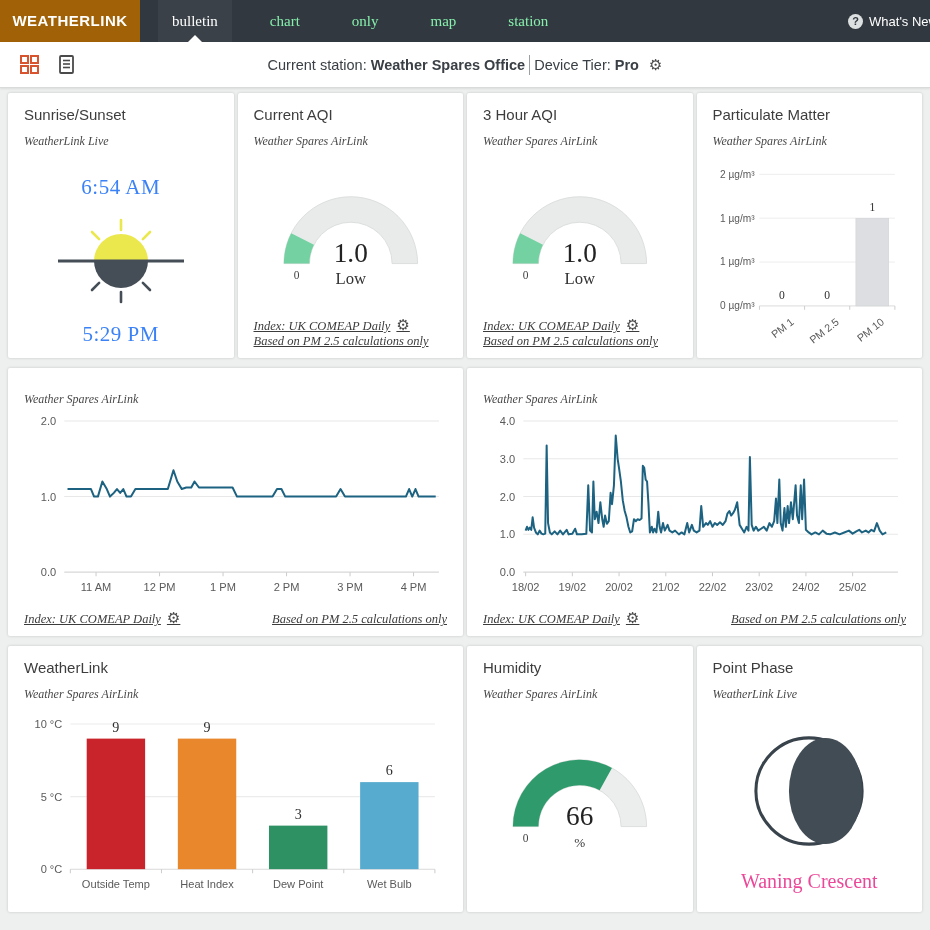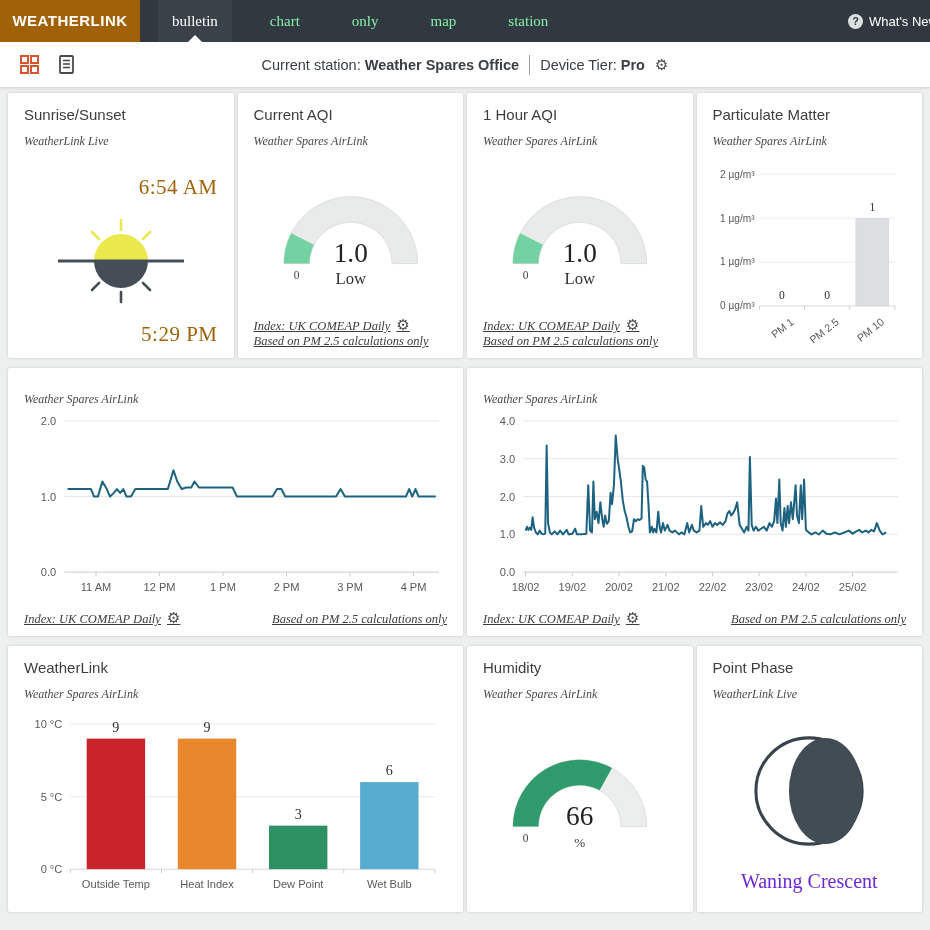--- a/index.html
+++ b/index.html
@@ -42,21 +42,21 @@
   
   .subheader {
     height:46px; background:#ffffff; border-bottom:1px solid #d9dbdb;
     position:relative; display:flex; align-items:center;
     box-shadow:0 1px 2px rgba(0,0,0,.08);
   }
   .view-icons { display:flex; gap:20px; margin-left:20px; align-items:center; }
   .view-icons svg { display:block; cursor:pointer; }
   .station-line {
     position:absolute; left:0; right:0; text-align:right; font-size:14.5px; color:#3a4045;
-    display:flex; justify-content:center; align-items:center; gap:10px;
+    display:flex; justify-content:center; align-items:center; gap:4px;
   }
   .station-line b { font-weight:bold; }
   .vdivider { width:1px; height:20px; background:#9aa0a3; display:inline-block; }
   .gear {
     font-family:"DejaVu Sans", sans-serif; font-style:normal; color:#4a4a4a;
     font-size:15px; margin-left:6px; cursor:pointer;
   }
   
   .grid {
     margin:5px 8px 0 8px;
@@ -74,36 +74,36 @@
   .card-title { font-size:15px; color:#3d3d3d; }
   .card-source { font:italic 12px "Liberation Serif", serif; color:#484848; margin-top:11px; }
   .footnote { font:italic 12.5px "Liberation Serif", serif; color:#3c3c3c;text-decoration:underline; }
   .footer-stack { position:absolute; left:16px; bottom:9px; line-height:1.6; }
   .footer-row {
     position:absolute; left:16px; right:16px; bottom:9px;
     display:flex; justify-content:space-between; align-items:baseline;
   }
   
   .sun-block { text-align:center; margin-top:26px; }
-  .sun-time { font:21px "Liberation Serif", serif; color:#a16207; letter-spacing:.5px;text-align:right; }
+  .sun-time { font:21px "Liberation Serif", serif; color:#3b82f6; letter-spacing:.5px; }
   .sun-svg { display:block; margin:2px auto; }
   
   .gauge-wrap { margin-top:24px; }
   .gauge-wrap svg, .chart-svg { width:100%; display:block; }
   .g-min { font:13px "Liberation Serif", serif; fill:#444; }
   .g-val { font:31px "Liberation Serif", serif; fill:#222; }
   .g-sub { font:19px "Liberation Serif", serif; fill:#333; }
   .tick  { font:11px "Liberation Sans", sans-serif; fill:#5a5a5a; }
   .tick-sm { font:10.5px "Liberation Sans", sans-serif; fill:#5a5a5a; }
   .dlabel { font:14px "Liberation Serif", serif; fill:#2f2f2f; }
   .dlabel-sm { font:12px "Liberation Serif", serif; fill:#2f2f2f; }
   .chart-top { margin-top:6px; }
   
   .moon-block { text-align:center; margin-top:30px; }
-  .moon-phase { font:20px "Liberation Serif", serif; color:#6d28d9; margin-top:16px; }
+  .moon-phase { font:20px "Liberation Serif", serif; color:#ec4899; margin-top:16px; }
 </style>
 </head>
 <body>
 
 <div class="topnav">
   <div class="logo">WEATHERLINK</div>
   <div class="tabs">
     <div class="tab active">bulletin</div>
     <div class="tab">chart</div>
     <div class="tab">only</div>
@@ -189,21 +189,21 @@
     </div>
     <div class="footer-stack">
       <div class="footnote">
         <span>Index: UK COMEAP Daily</span><span class="gear">⚙</span>
       </div>
       <div class="footnote">Based on PM 2.5 calculations only</div>
     </div>
   </div>
 
   <div class="card">
-    <div class="card-title">1 Hour AQI</div>
+    <div class="card-title">3 Hour AQI</div>
     <div class="card-source">Weather Spares AirLink</div>
     <div class="gauge-wrap">
       <svg id="gauge-one-hour-aqi" viewBox="0 0 220 134">
           <path d="M34 102.99999999999999 A76 76 0 0 1 185.9999988424538 102.98673549775219 L156.99999928414906 102.99179695255728 A47 47 0 0 0 63 103 Z" fill="#e9ebeb" stroke="#d9dbdb" stroke-width="1"></path>
           <path d="M34 102.99999999999999 A76 76 0 0 1 42.28350416168405 68.49672201979445 L68.12269336314671 81.6624465122413 A47 47 0 0 0 63 103 Z" fill="#74d2a2"></path>
           <text x="48.5" y="120" text-anchor="middle" class="g-min">0</text>
           <text x="110" y="101" text-anchor="middle" class="g-val">1.0</text>
           <text x="110" y="126" text-anchor="middle" class="g-sub">Low</text>
         </svg>
     </div>

